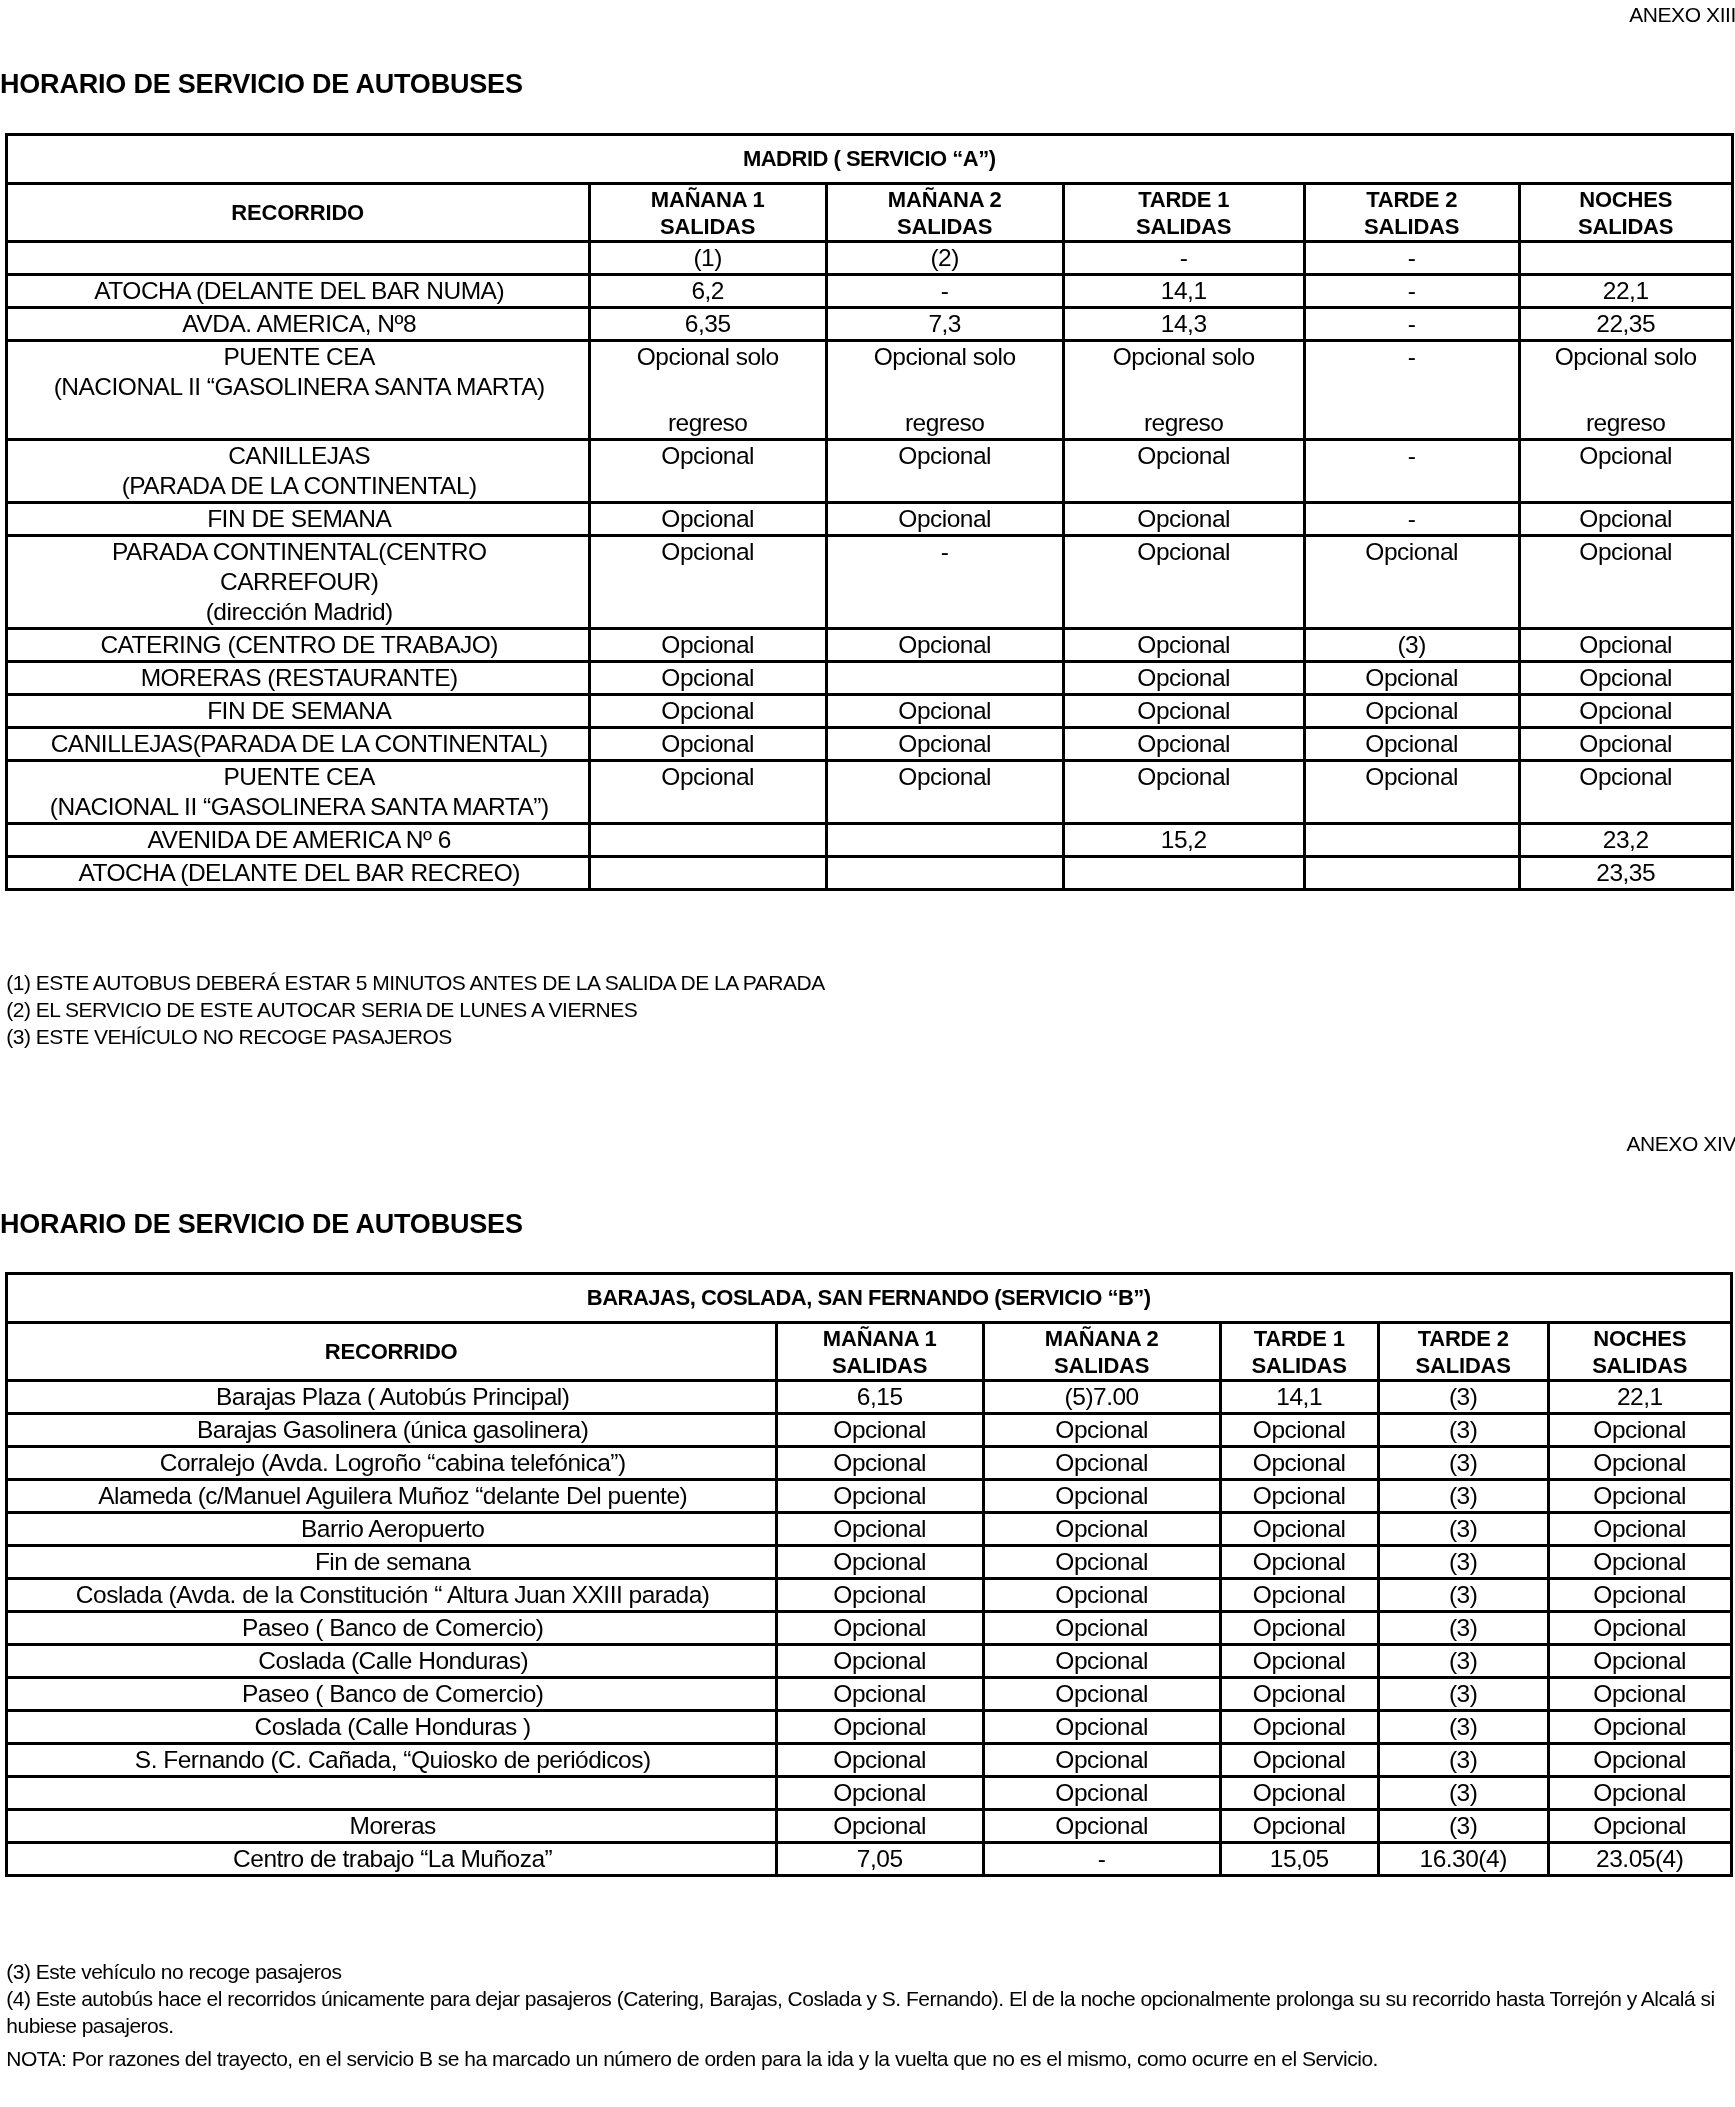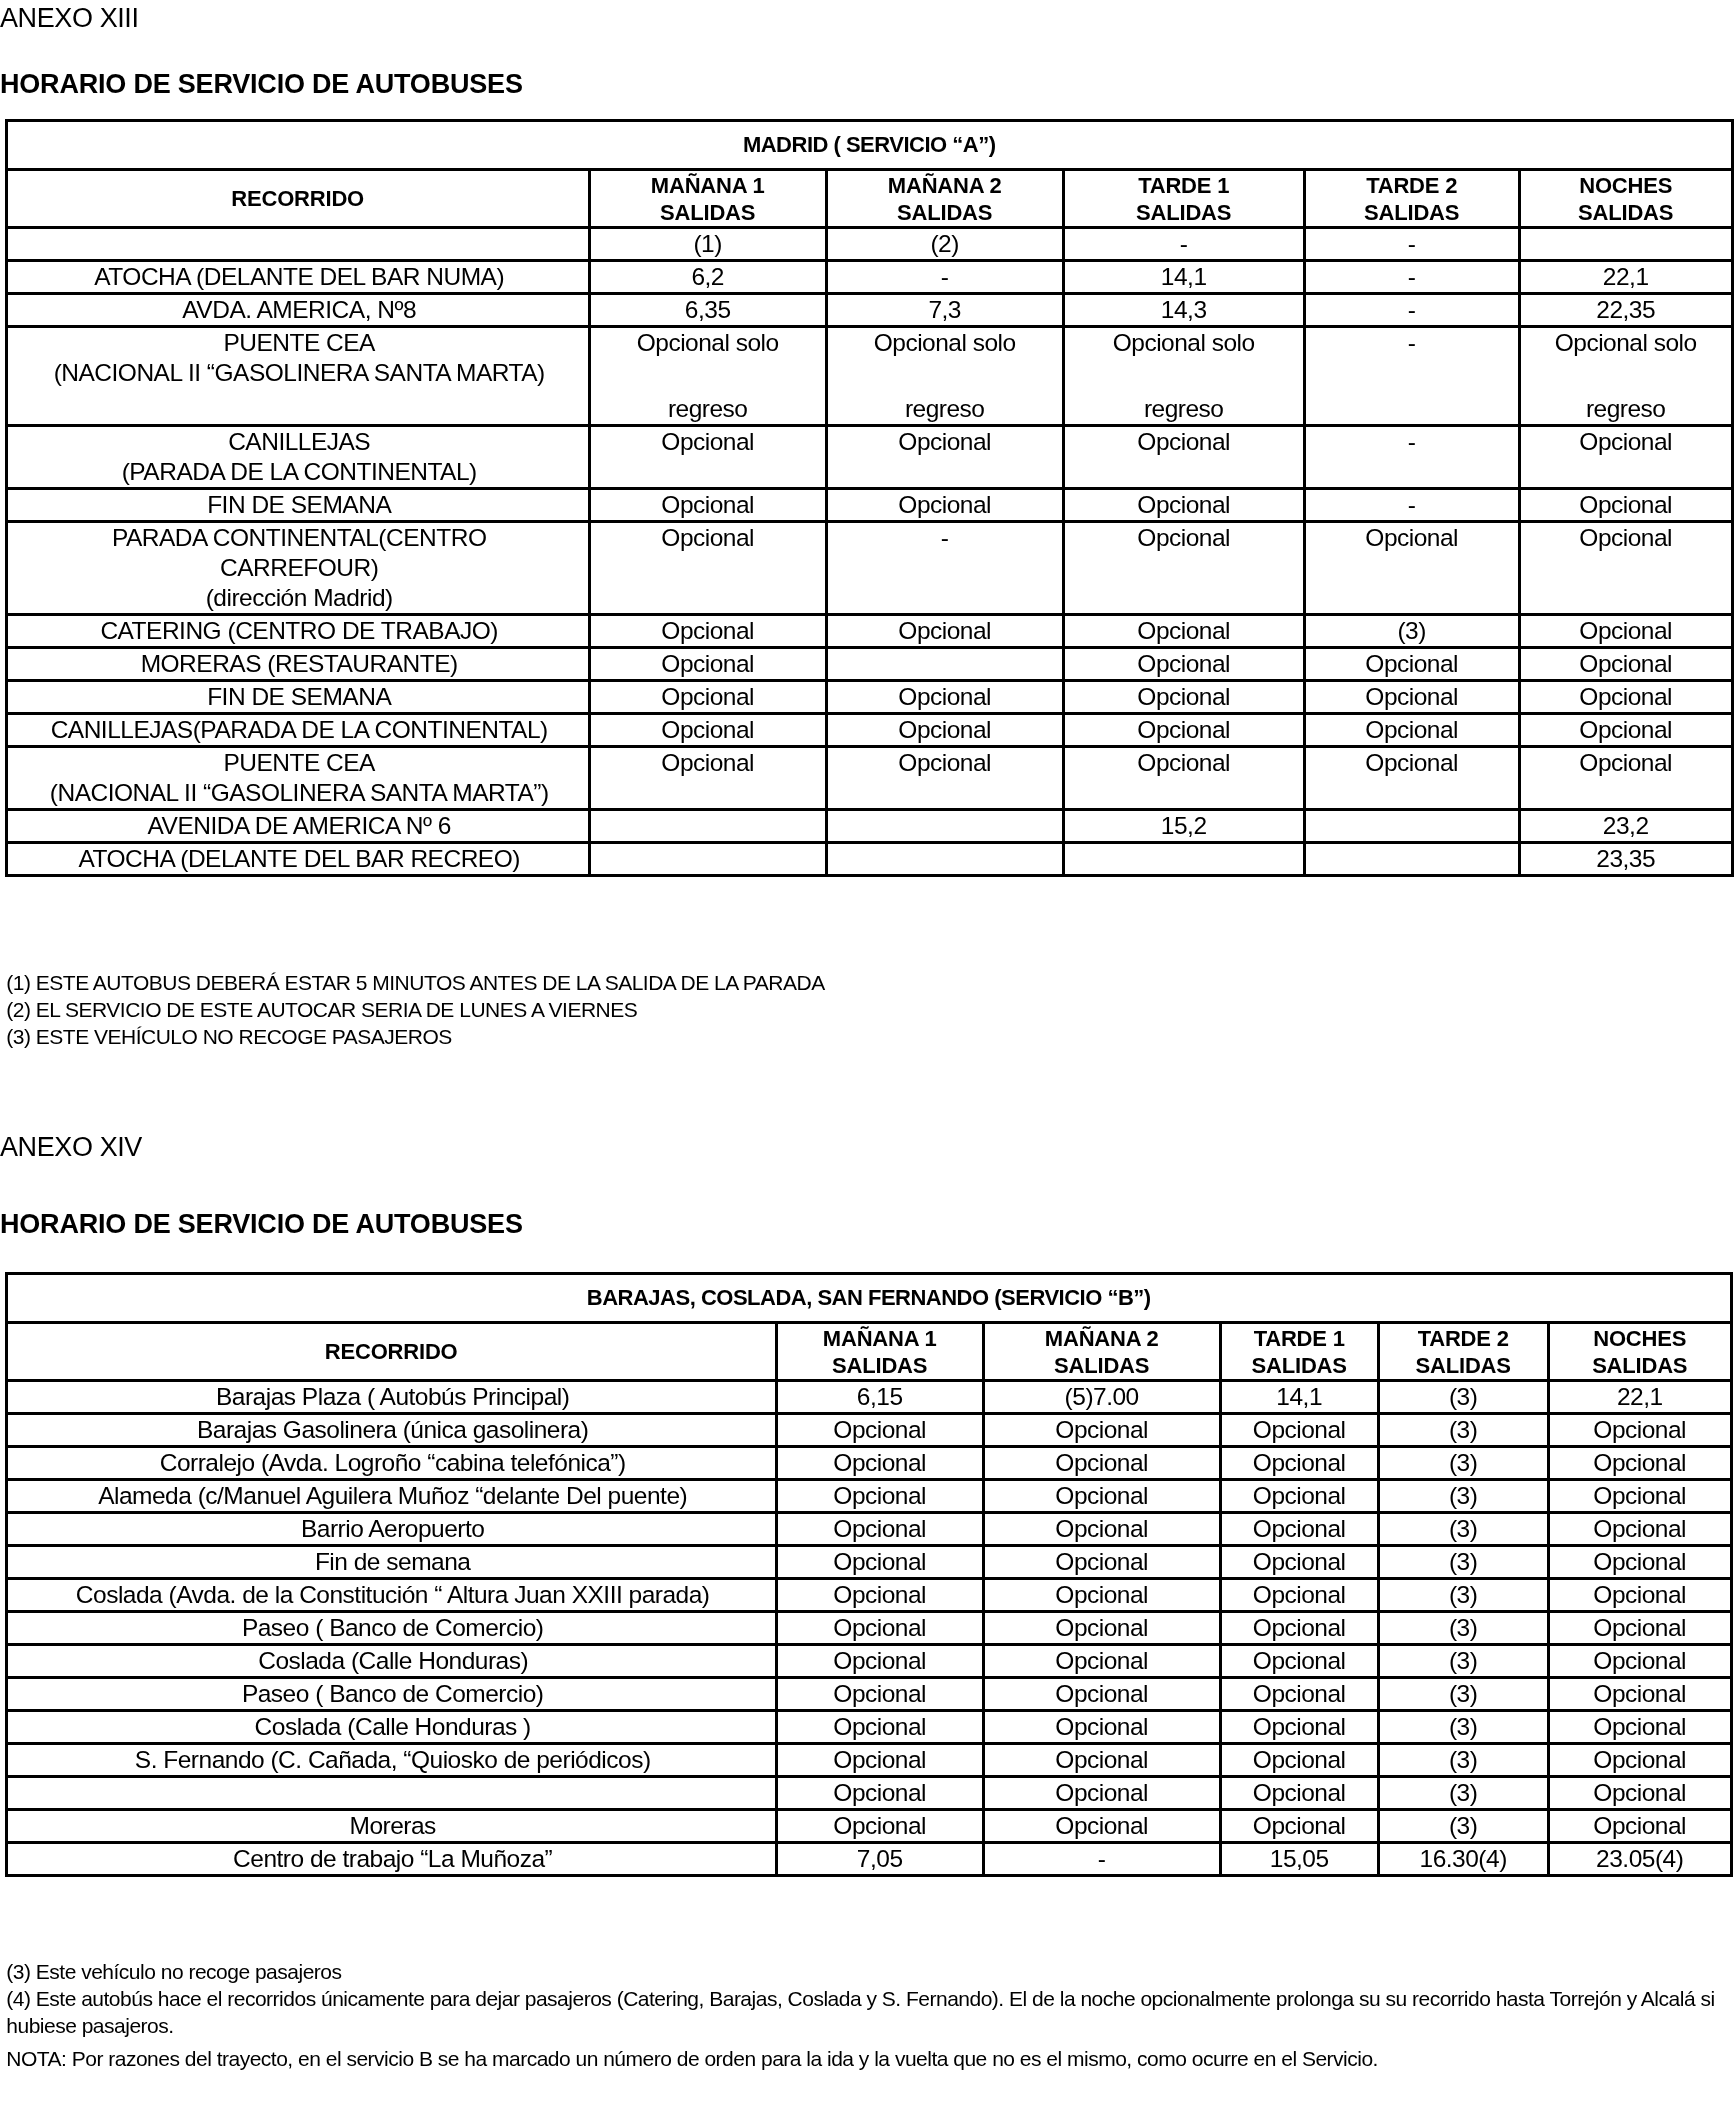--- a/index.html
+++ b/index.html
@@ -1,22 +1,22 @@
 <!DOCTYPE html>
 <html style="font-size:12.6px"><head>
 <meta charset="utf-8">
 <style>
   html, body { margin: 0; padding: 0; background: #ffffff; }
   body {
     width: 1736px; height: 2108px; position: relative; overflow: hidden;
     font-family: "Liberation Sans", sans-serif; color: #000;
   }
   .annex-title {
-    position: absolute; left: 0; width: 1736px; text-align: left;
-    font-size: 27px; font-weight: normal; letter-spacing: -0.4px;
+    position: absolute; left: 0; width: 1736px; text-align: right;
+    font-size: 21px; font-weight: normal; letter-spacing: -0.4px;
   }
   .schedule-title {
     position: absolute; left: 0; width: 1440px; text-align: left;
     font-size: 27px; font-weight: bold; letter-spacing: -0.2px;
   }
   table.sched {
     position: absolute; left: 4.7px; width: 1725px;
     border-collapse: collapse; table-layout: fixed;
     font-size: 24.5px; letter-spacing: -0.5px;
   }
@@ -36,21 +36,21 @@
   }
   .notes div { white-space: nowrap; }
   .notes.wrap div { white-space: normal; }
 </style>
 </head>
 <body>
 
 <div class="annex-title" style="top:3.2px;">ANEXO XIII</div>
 <div class="schedule-title" style="top:69px;">HORARIO DE SERVICIO DE AUTOBUSES</div>
 
-<table class="sched" id="table-a" style="top:119px;border-radius:13px;">
+<table class="sched" id="table-a" style="top:133px;border-radius:13px;">
   <colgroup>
     <col style="width:583px">
       <col style="width:237px">
       <col style="width:237px">
       <col style="width:241px">
       <col style="width:215px">
       <col style="width:213px">
   </colgroup>
   <tbody id="tbody-a">
       <tr>

